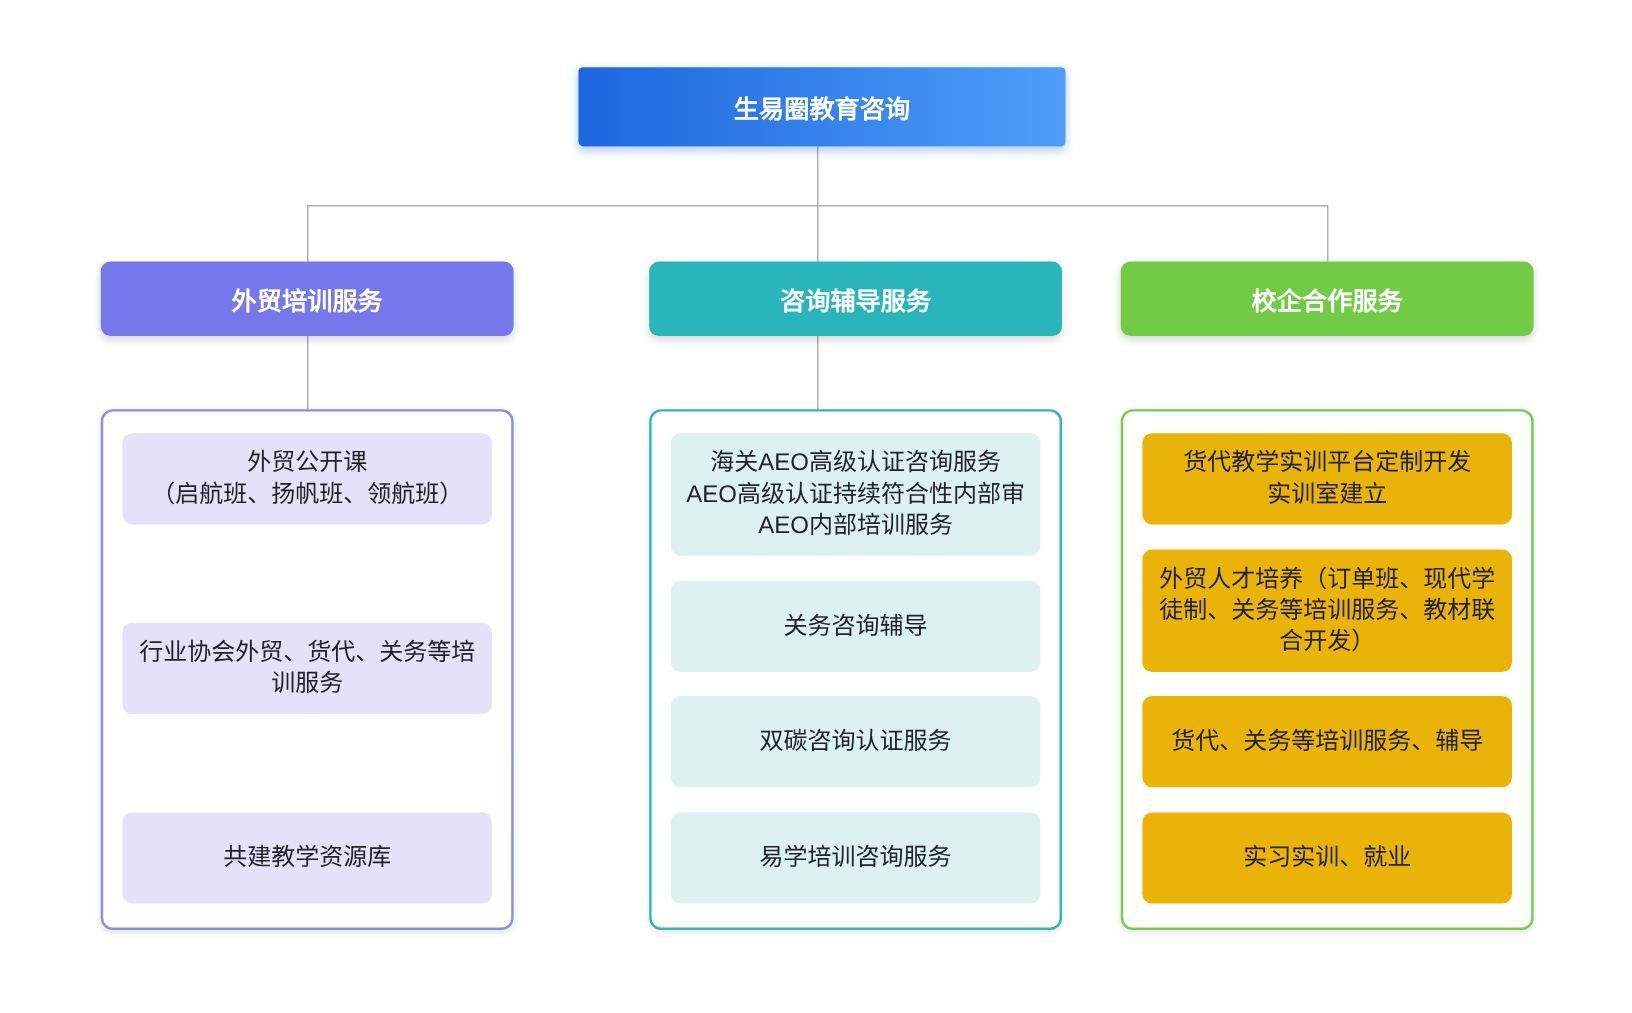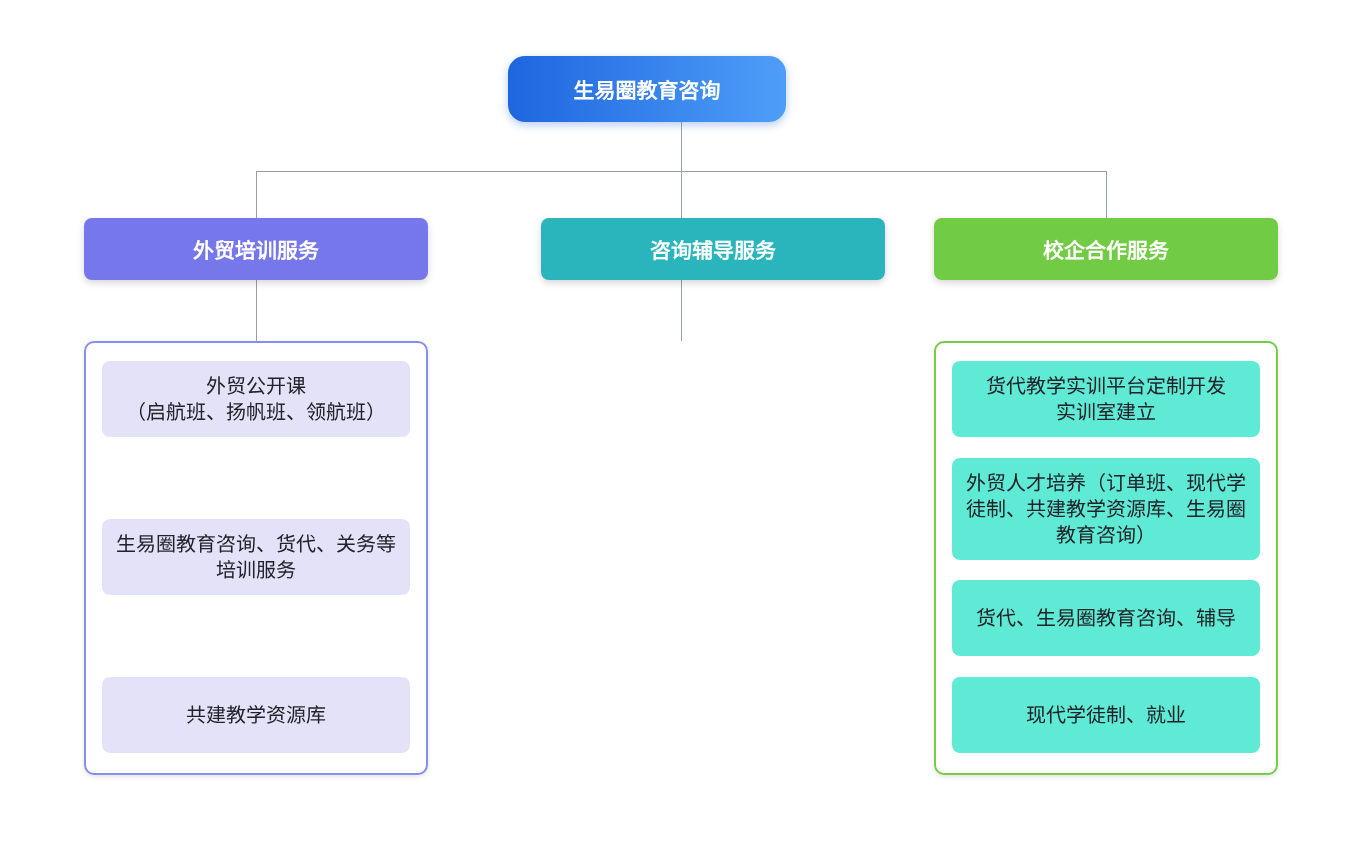--- a/index.html
+++ b/index.html
@@ -15,23 +15,23 @@
 
   
   .line {
     position: absolute;
     background: #97A0A9;
   }
 
   
   .root-node {
     position: absolute;
-    left: 508px; top: 56px;
-    width: 278px; height: 66px;
-    border-radius: 17px;
+    left: 482px; top: 56px;
+    width: 406px; height: 66px;
+    border-radius: 4px;
     background: linear-gradient(90deg, #1E66DF 0%, #4E9EF8 100%);
     box-shadow: 0 3px 8px rgba(37,108,222,0.35);
     display: flex; align-items: center; justify-content: center;
     color: #ffffff; font-size: 21px; font-weight: bold;
   }
 
   
   .c0 { left: 84px; }
   .c1 { left: 509px; margin-left: 32px; }
   .c2 { left: 934px; }
@@ -71,21 +71,21 @@
     box-sizing: border-box;
     padding: 12px 10px;
     display: flex; align-items: center; justify-content: center;
     text-align: center;
     font-size: 20px; line-height: 26px;
     color: #22222A;
     white-space: pre-line;
   }
   .b0 .service-item { background: #E4E2F8; }
   .b1 .service-item { background: #DDF1F1; }
-  .b2 .service-item { background: #5eead4; }
+  .b2 .service-item { background: #eab308; }
 </style>
 </head>
 <body>
 
 <div class="canvas">
 
   <div class="line" style="left:681px; top:122px; width:1px; height:49px;"></div>
   <div class="line" style="left:256px; top:171px; width:850px; height:1px;"></div>
   <div class="line" style="left:256px; top:171px; width:1px; height:47px;"></div>
   <div class="line" style="left:681px; top:171px; width:1px; height:47px;"></div>
@@ -96,32 +96,40 @@
   <div class="root-node">
     <span>生易圈教育咨询</span>
   </div>
 
   <div class="branch-header b0 c0">
     <span>外贸培训服务</span>
   </div>
   <div class="branch-group b0 c0">
     <div class="service-item">外贸公开课
 （启航班、扬帆班、领航班）</div>
-    <div class="service-item">生易圈教育咨询、货代、关务等培训服务</div>
+    <div class="service-item">行业协会外贸、货代、关务等培训服务</div>
     <div class="service-item">共建教学资源库</div>
   </div>
 
   <div class="branch-header b1 c1">
     <span>咨询辅导服务</span>
+  </div>
+  <div class="branch-group b1 c1">
+    <div class="service-item">海关AEO高级认证咨询服务
+AEO高级认证持续符合性内部审
+AEO内部培训服务</div>
+    <div class="service-item">关务咨询辅导</div>
+    <div class="service-item">双碳咨询认证服务</div>
+    <div class="service-item">易学培训咨询服务</div>
   </div>
 
   <div class="branch-header b2 c2">
     <span>校企合作服务</span>
   </div>
   <div class="branch-group b2 c2">
     <div class="service-item">货代教学实训平台定制开发
 实训室建立</div>
-    <div class="service-item">外贸人才培养（订单班、现代学徒制、共建教学资源库、生易圈教育咨询）</div>
-    <div class="service-item">货代、生易圈教育咨询、辅导</div>
-    <div class="service-item">现代学徒制、就业</div>
+    <div class="service-item">外贸人才培养（订单班、现代学徒制、关务等培训服务、教材联合开发）</div>
+    <div class="service-item">货代、关务等培训服务、辅导</div>
+    <div class="service-item">实习实训、就业</div>
   </div>
 
 </div>
 
 </body></html>

